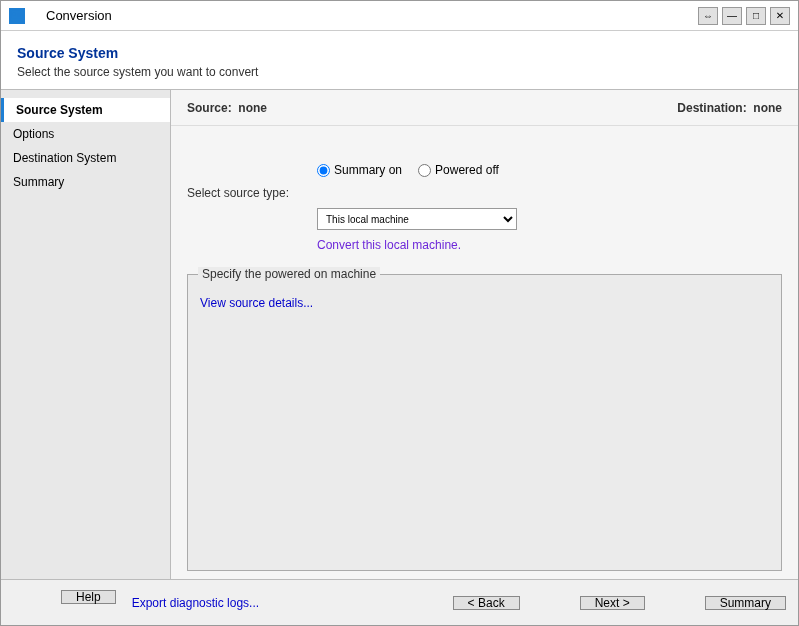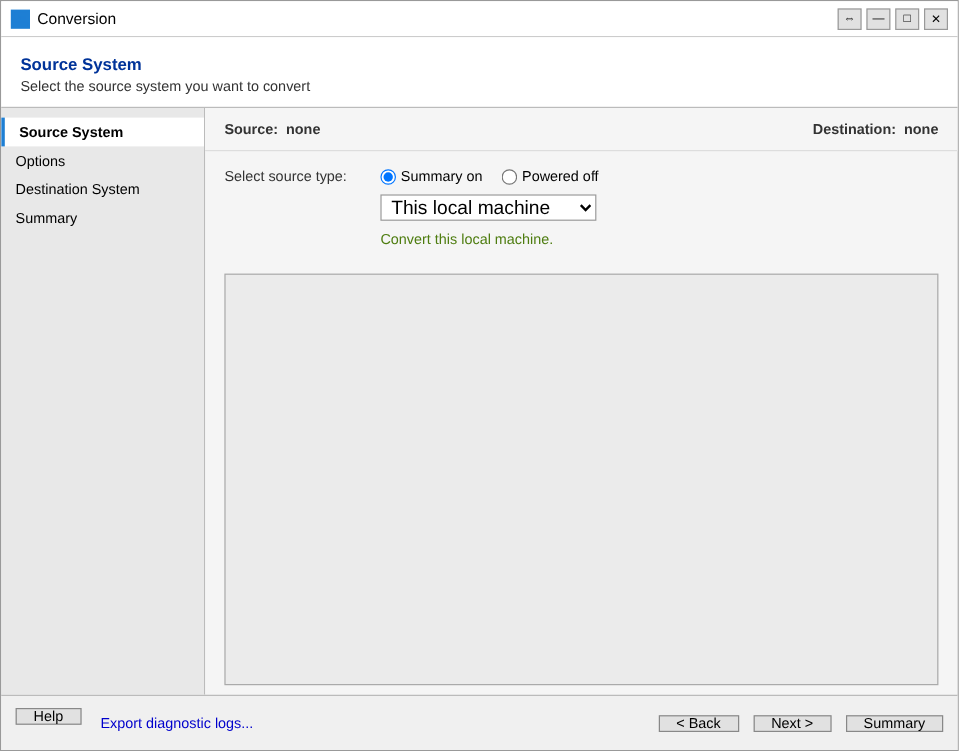--- a/index.html
+++ b/index.html
@@ -26,21 +26,21 @@
       height: 30px;
       display: flex;
       align-items: center;
       padding: 0 8px;
       border-bottom: 1px solid #ccc;
       justify-content: space-between;
     }
     .title-bar-left {
       display: flex;
       align-items: center;
-      gap: 6px;
+      gap: 21px;
     }
     .app-icon {
       width: 16px;
       height: 16px;
       background: #1e7fd4;
       display: flex;
       align-items: center;
       justify-content: center;
       font-size: 10px;
       color: white;
@@ -127,20 +127,21 @@
     }
     .form-row {
       display: flex;
       align-items: center;
       gap: 10px;
     }
     .form-label {
       font-size: 12px;
       color: #333;
       min-width: 120px;
+      margin-top: 46px;
     }
     .radio-group {
       display: flex;
       align-items: center;
       gap: 16px;
     }
     .radio-option {
       display: flex;
       align-items: center;
       gap: 4px;
@@ -150,30 +151,30 @@
     .radio-option input[type="radio"] {
       cursor: pointer;
     }
     .select-row {
       display: flex;
       align-items: center;
       gap: 10px;
       margin-left: 130px;
     }
     .source-select {
-      width: 180px;
+      width: 200px;
       height: 22px;
-      font-size: 16px;
+      font-size: 10px;
       border: 1px solid #999;
       background: white;
       padding: 1px 4px;
     }
     .hint-text {
       font-size: 12px;
-      color: #4d7c0f;
+      color: #6d28d9;
       margin-left: 130px;
     }
     .powered-on-group {
       border: 1px solid #aaa;
       margin: 8px 16px;
       flex: 1;
       background: #ebebeb;
       position: relative;
     }
     .powered-on-legend {
@@ -214,20 +215,21 @@
     .btn {
       height: 14px;
       padding: 0 14px;
       font-size: 12px;
       border: 1px solid #888;
       background: #e1e1e1;
       cursor: pointer;
       display: flex;
       align-items: center;
       justify-content: center;
+      margin-left: 48px;
     }
     .btn-link {
       height: 26px;
       padding: 0 8px;
       font-size: 12px;
       border: none;
       background: transparent;
       color: #0000cc;
       cursor: pointer;
       text-decoration: none;
@@ -320,20 +322,24 @@
         <div class="select-row">
           <select class="source-select">
             <option>This local machine</option>
             <option>Remote machine</option>
           </select>
         </div>
         <div class="hint-text">Convert this local machine.</div>
       </div>
 
       <div class="powered-on-group">
+        <span class="powered-on-legend">Specify the powered on machine</span>
+        <div class="powered-on-inner">
+          <a class="view-source-link" href="#">View source details...</a>
+        </div>
       </div>
     </div>
   </div>
 
   <div class="bottom-bar">
     <div class="bottom-left">
       <button class="btn">Help</button>
       <a class="btn-link" href="#">Export diagnostic logs...</a>
     </div>
     <div class="bottom-right">

